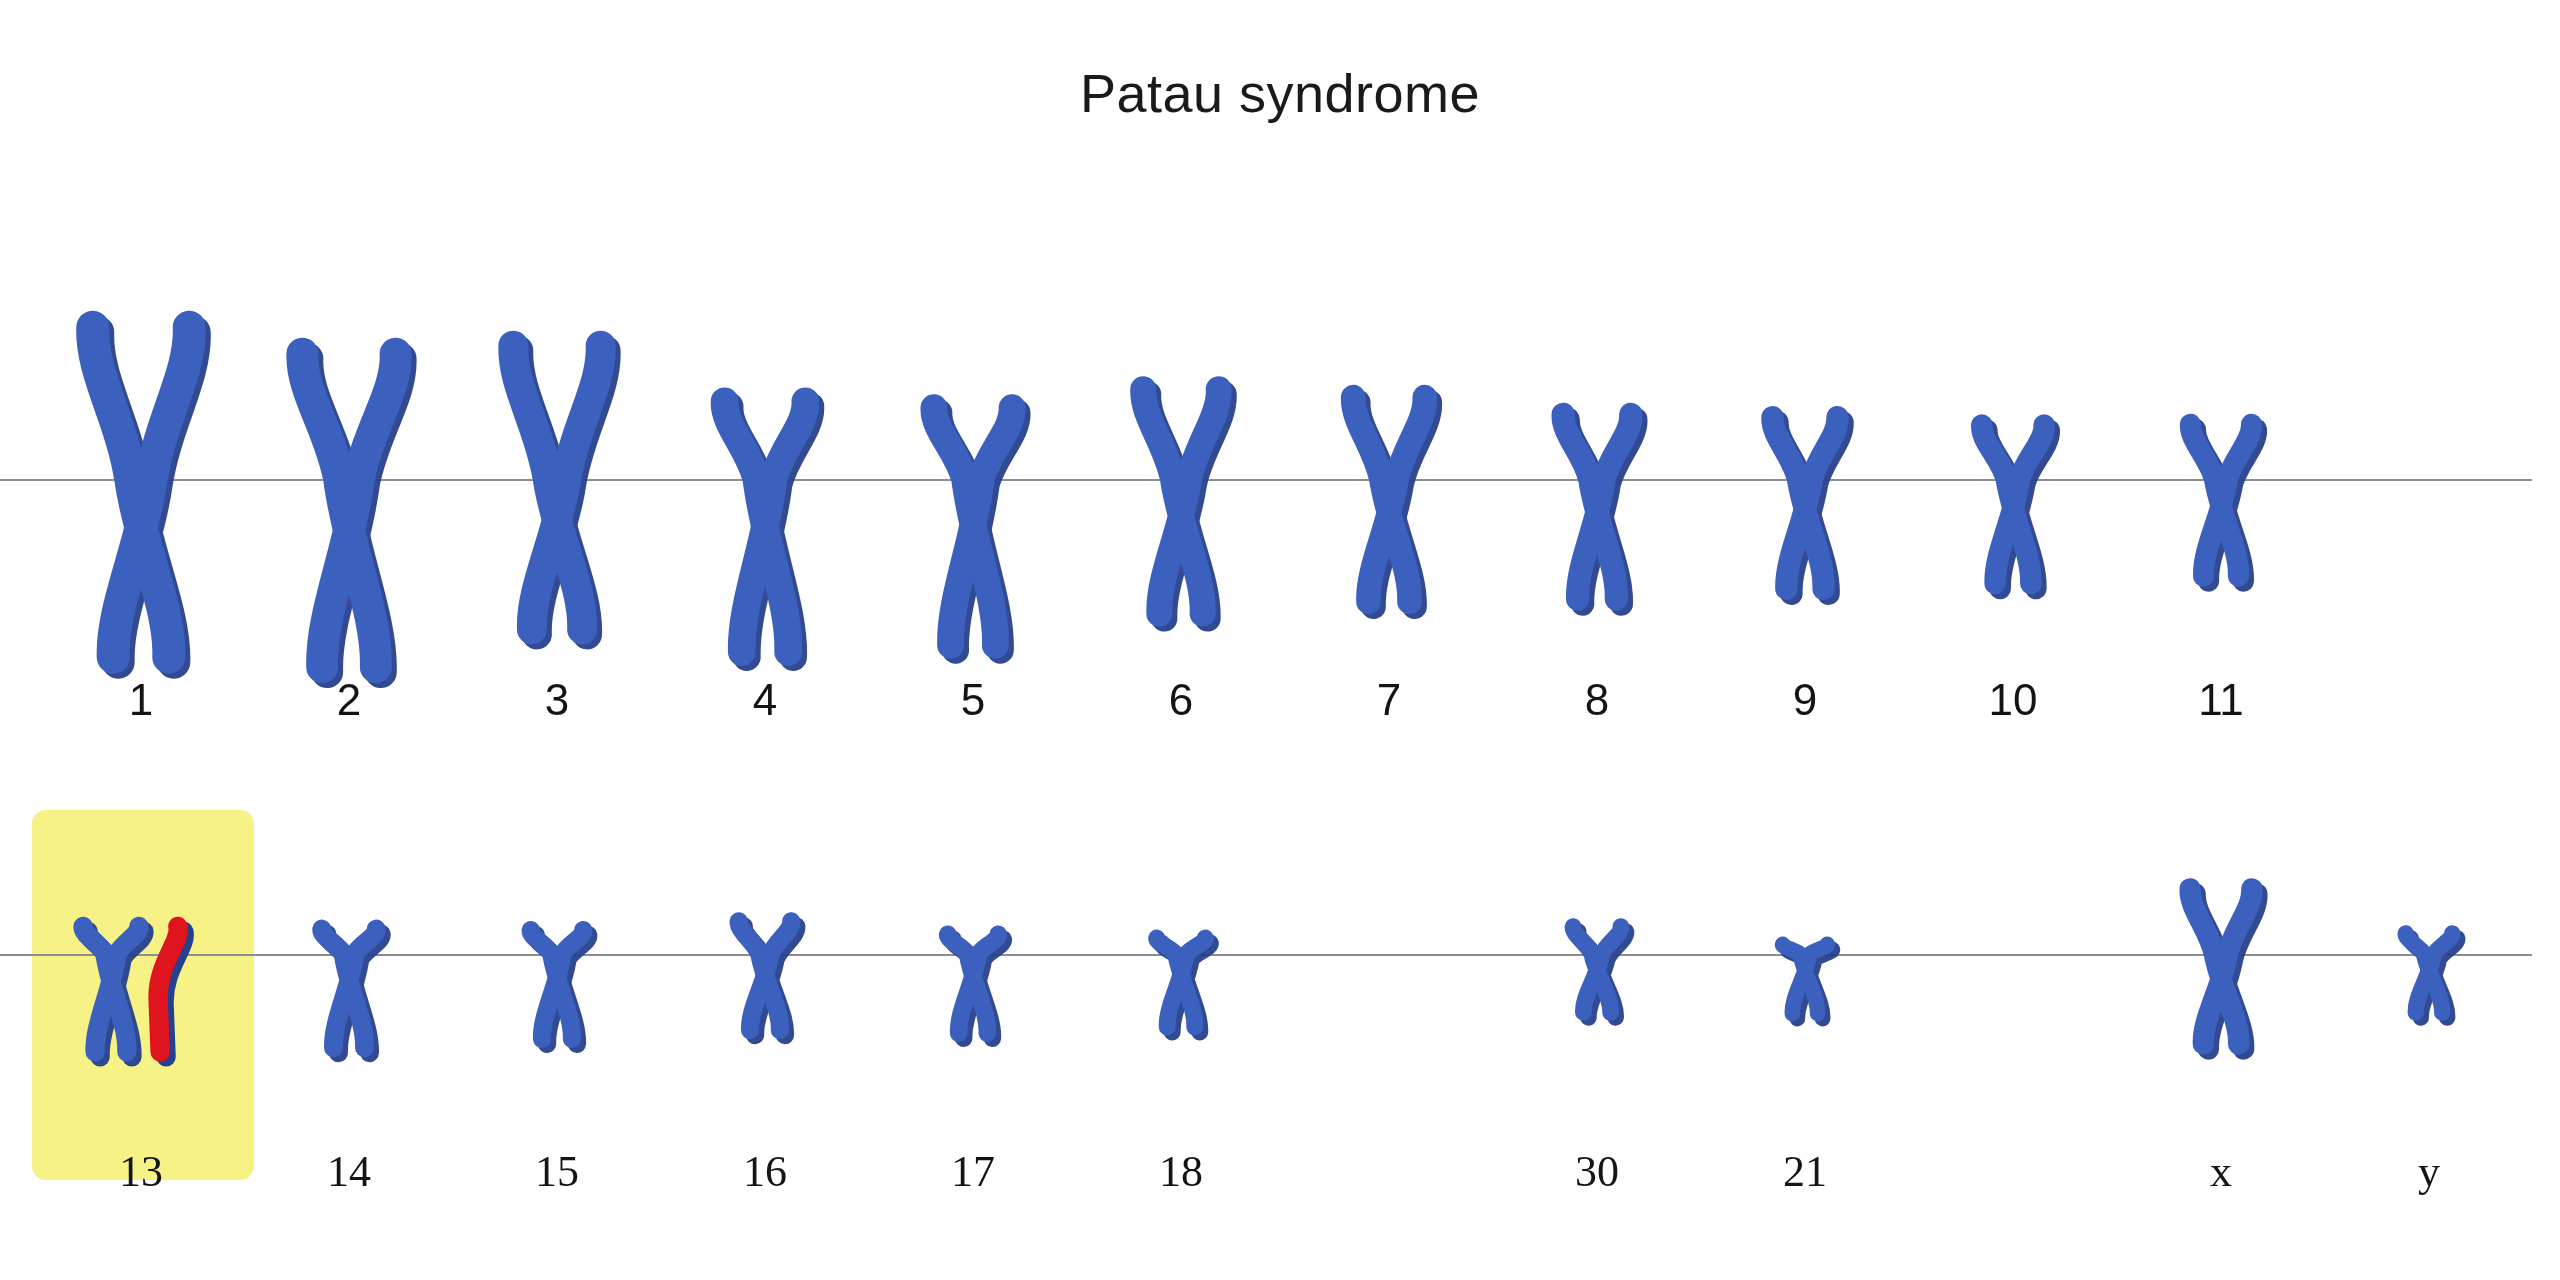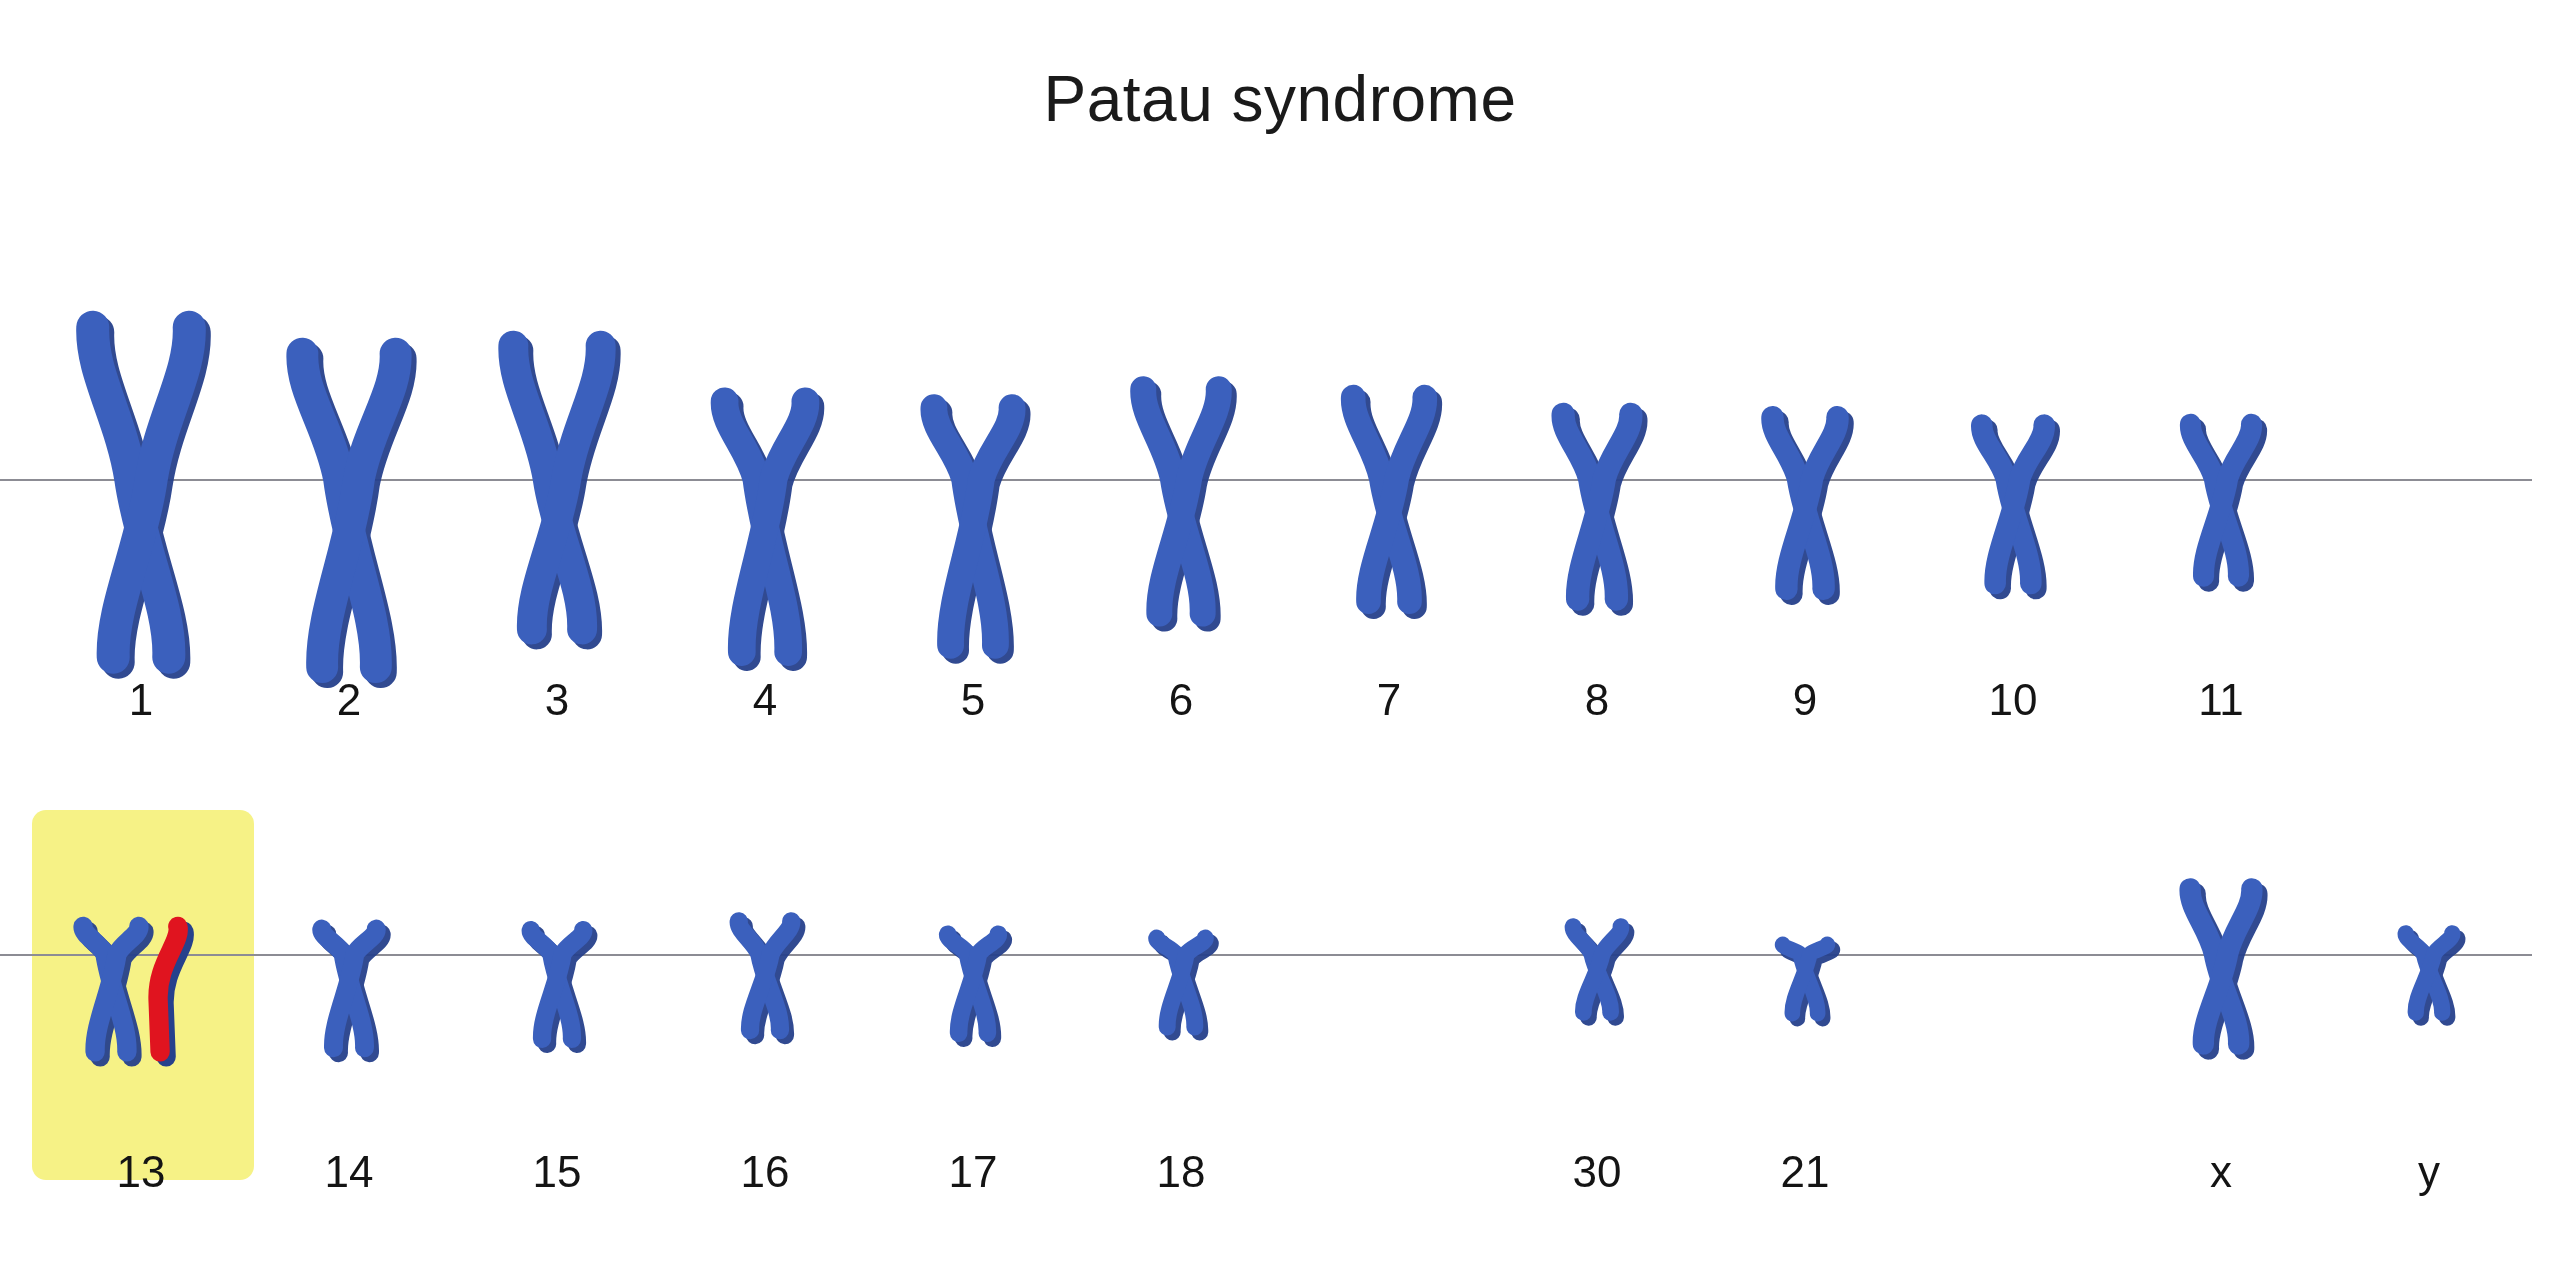--- a/index.html
+++ b/index.html
@@ -23,21 +23,21 @@
   }
 
   
   #title {
     position: absolute;
     left: 0;
     top: 62px;
     width: 2560px;
     text-align: center;
     font-family: "Liberation Sans", sans-serif;
-    font-size: 64px;
+    font-size: 54px;
     font-weight: 400;
     color: #1a1a1a;
     letter-spacing: 0.5px;
     white-space: nowrap;
   }
 
   
   #highlight-box {
     position: absolute;
     left: 32px;
@@ -94,21 +94,21 @@
     left: 0;
     width: 190px;
     text-align: center;
     font-family: "Liberation Sans", sans-serif;
     font-size: 44px;
     font-weight: 400;
     color: #141414;
     line-height: 1;
   }
   #row-1 .cell-label { top: 348px; }
-  #row-2 .cell-label { top: 340px; }
+  #row-2 .cell-label { top: 340px; font-family: Liberation Serif, serif; }
 </style>
 </head>
 <body>
 
 <div id="stage">
 
   <div id="title">Patau syndrome</div>
 
   <div id="highlight-box"></div>
 

